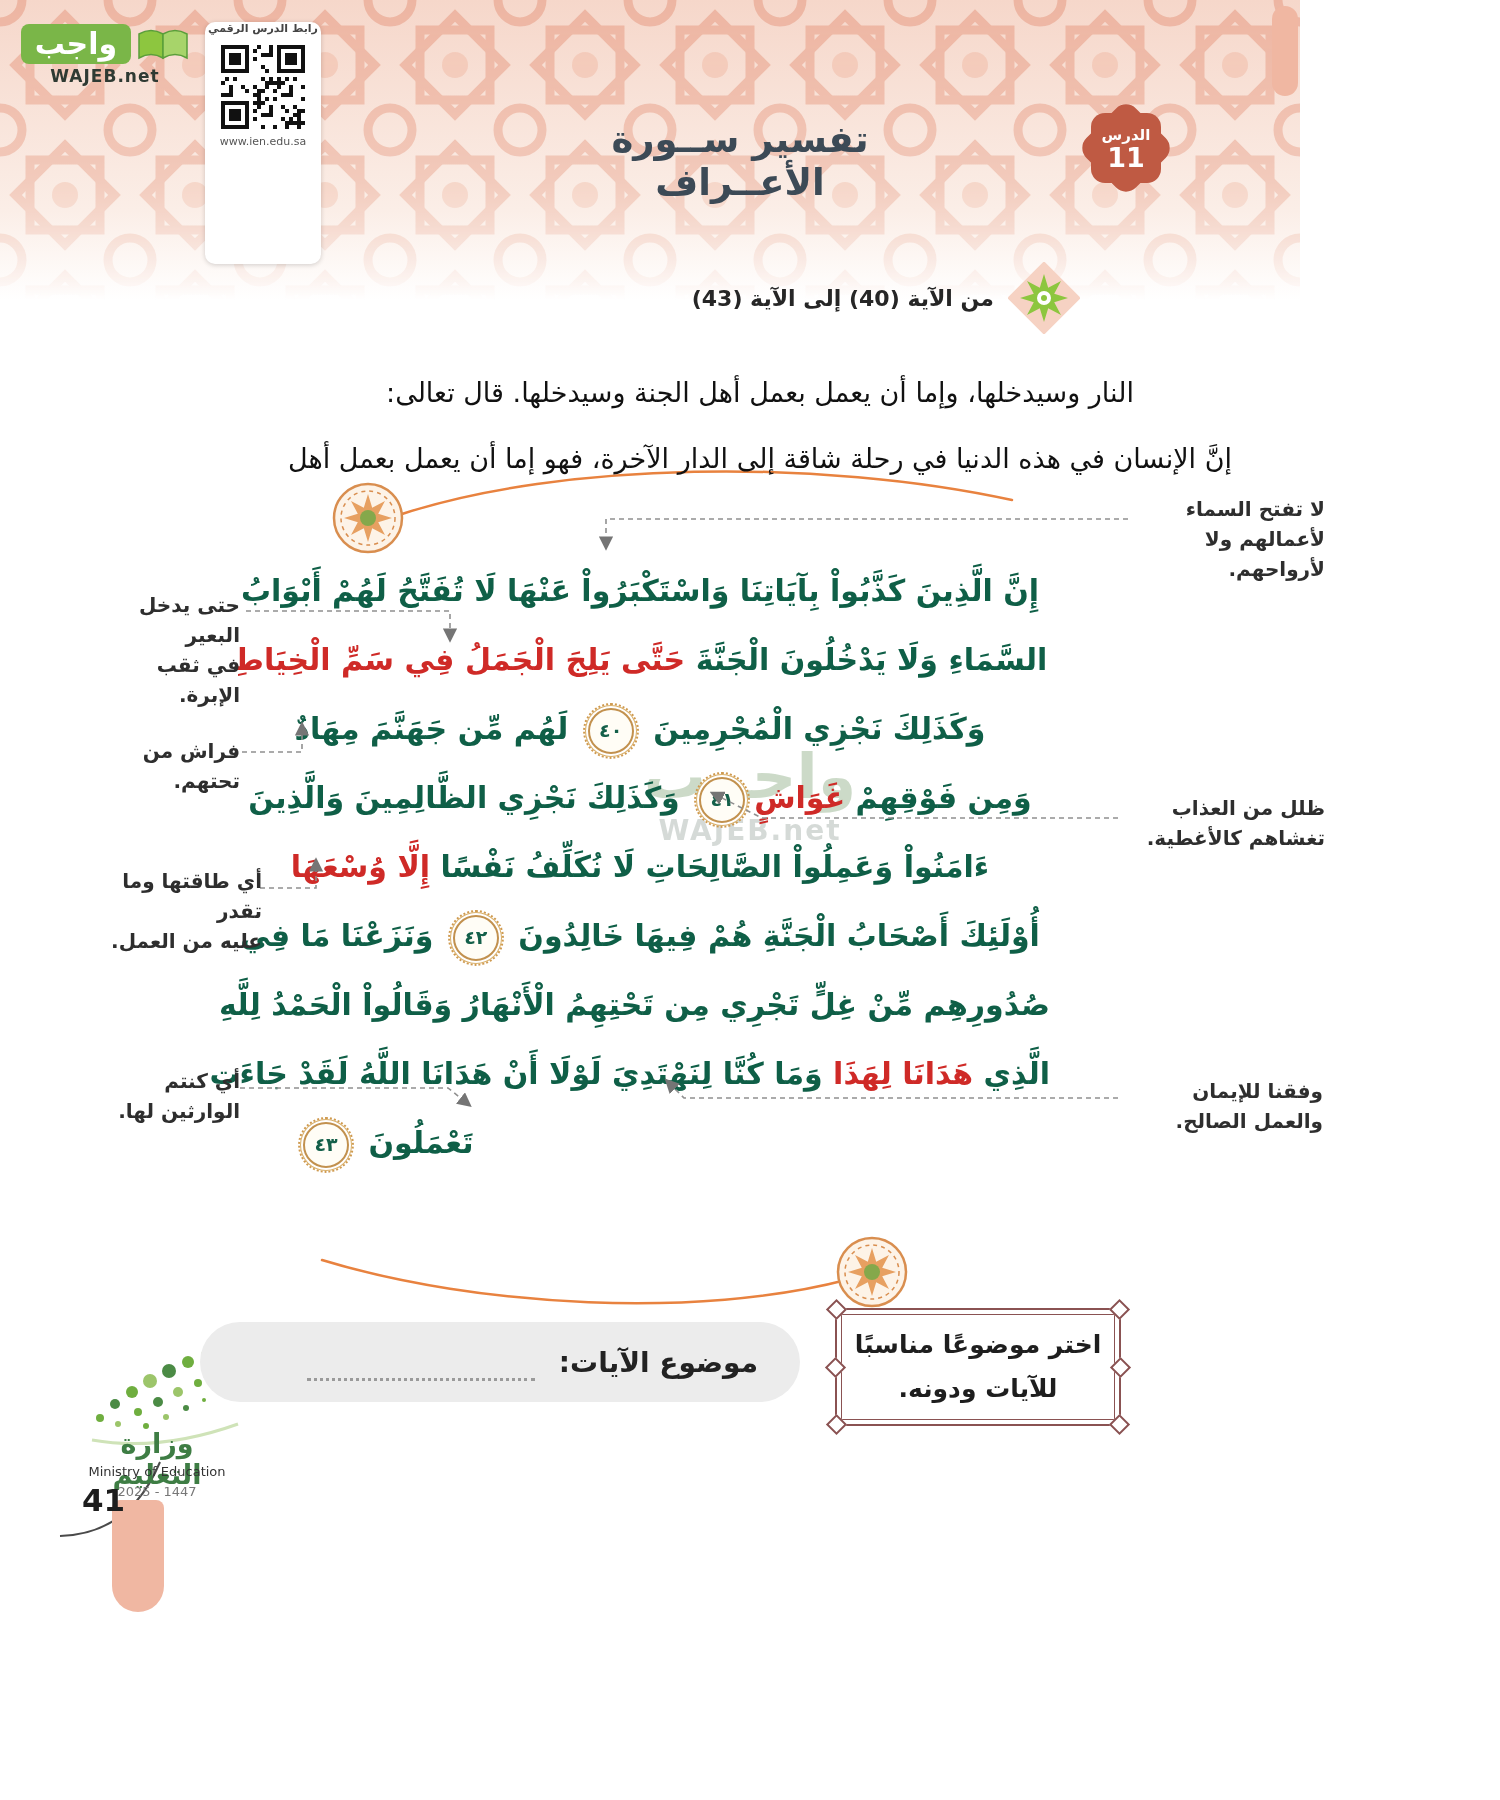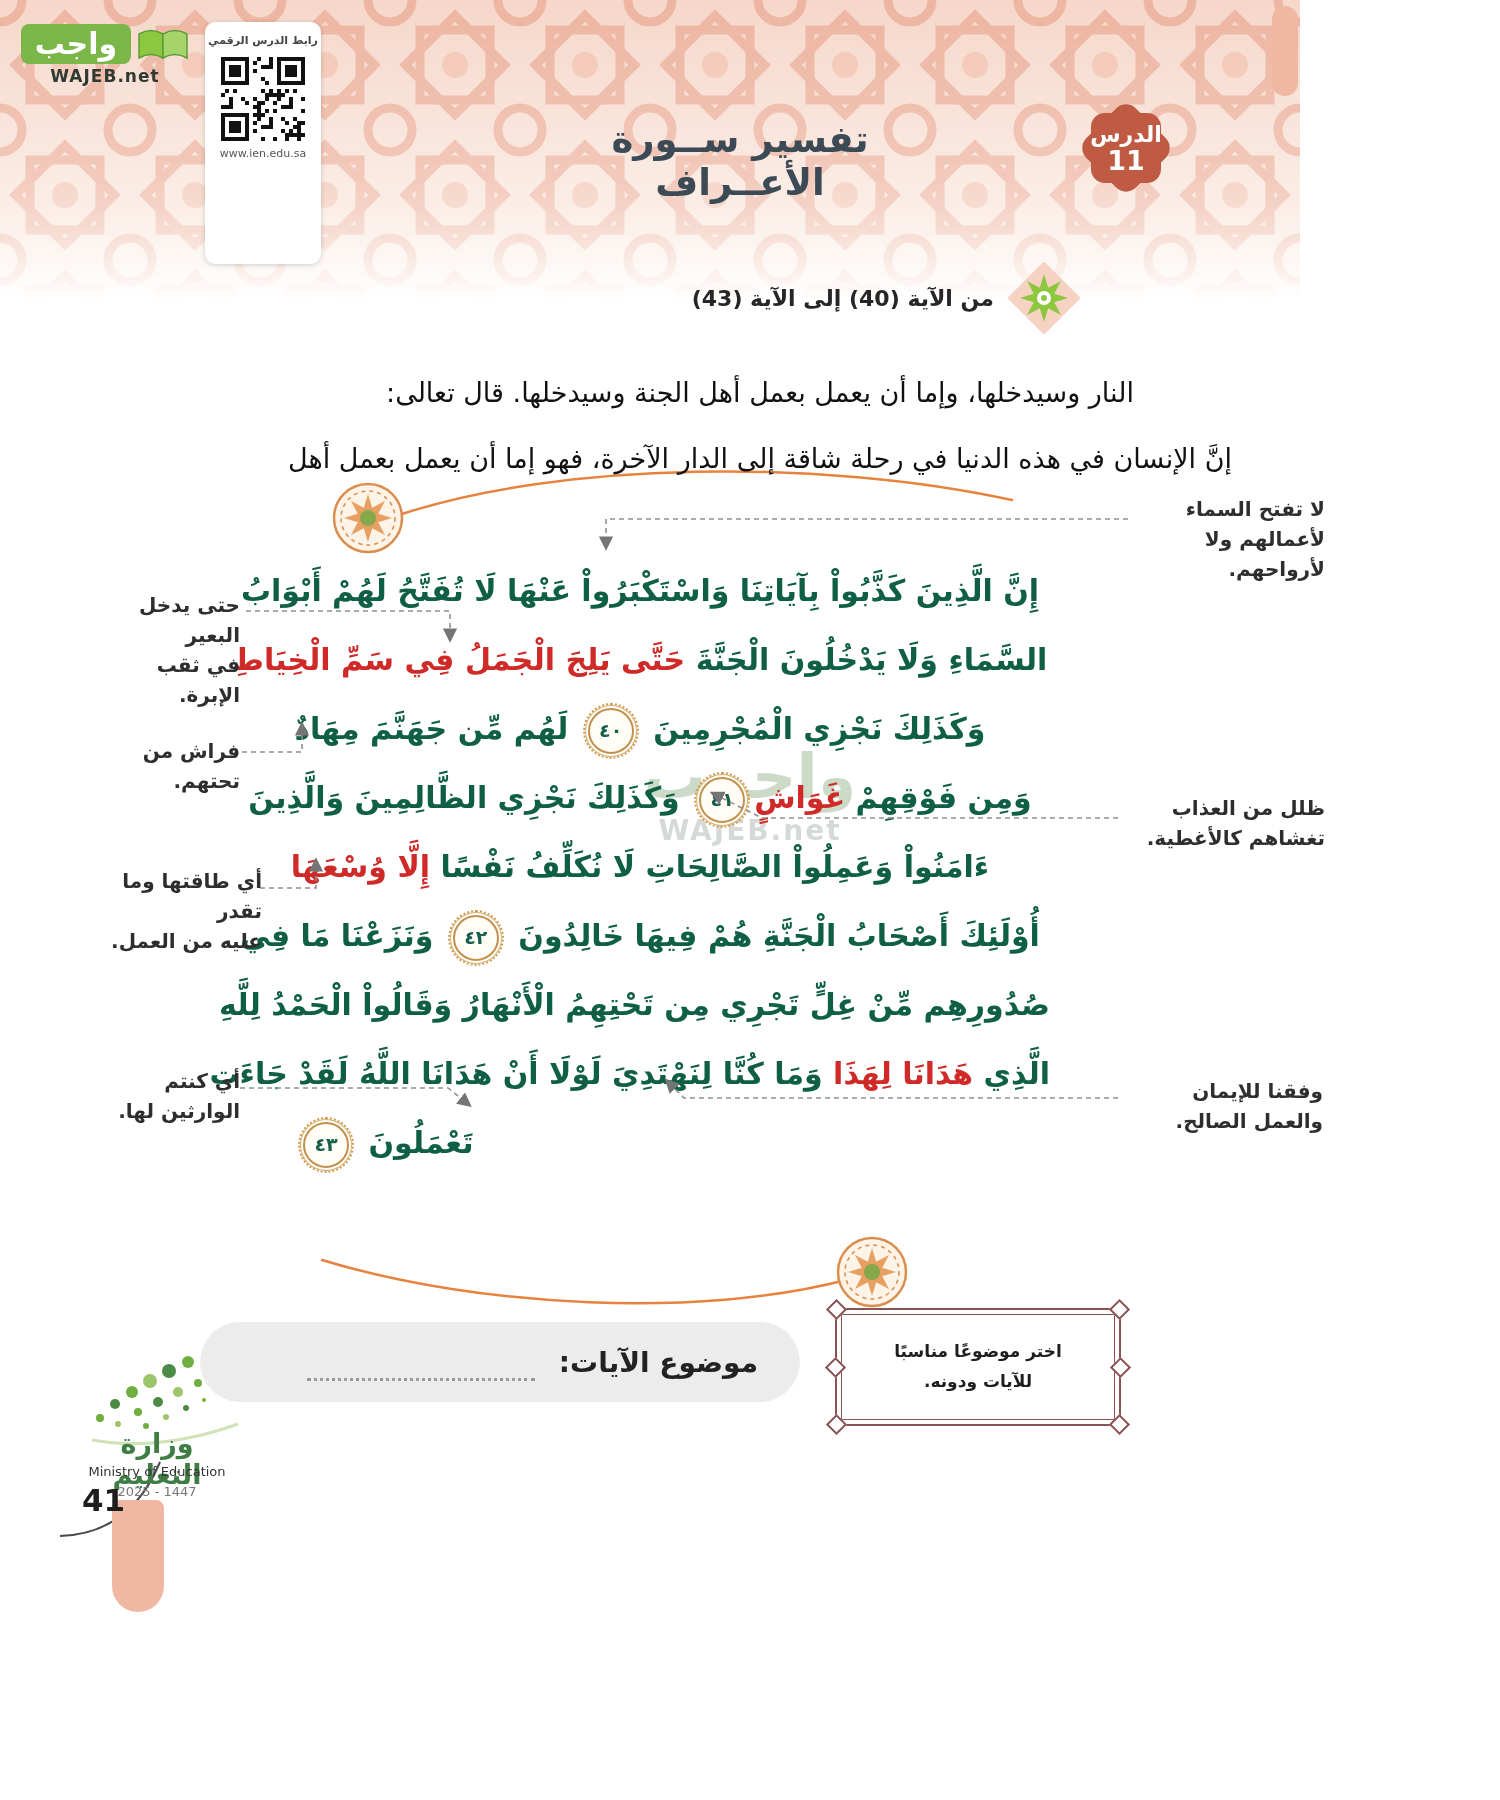--- a/index.html
+++ b/index.html
@@ -12,31 +12,31 @@
   
   .wajeb-logo{position:absolute;left:10px;top:8px;width:190px;z-index:6;text-align:center;margin-top:16px;}
   .wajeb-row{display:flex;align-items:center;justify-content:center;gap:6px;}
   .wajeb-pill{background:#7ab648;color:#fff;font-weight:bold;font-size:30px;
               padding:2px 14px;border-radius:8px;line-height:1.2;}
   .wajeb-net{font-size:17px;font-weight:bold;color:#2f3a33;letter-spacing:1px;margin-top:2px;}
 
   
   .qr-card{position:absolute;left:205px;top:22px;width:116px;height:242px;background:#fff;
            border-radius:10px;box-shadow:0 1px 5px rgba(0,0,0,.18);z-index:6;text-align:center;}
-  .qr-label{font-size:11px;font-weight:bold;color:#444;padding-top:12px;direction:rtl;}
+  .qr-label{font-size:11px;font-weight:bold;color:#444;direction:rtl;}
   .qr-svg{margin:10px auto 6px auto;display:block;}
   .qr-url{font-size:11px;color:#555;}
 
   
   .lesson-badge{position:absolute;left:1078px;top:100px;width:96px;height:96px;z-index:6;}
   .lesson-badge .sq{position:absolute;left:13px;top:13px;width:70px;height:70px;background:#bf5a43;border-radius:14px;}
   .lesson-badge .sq.r45{transform:rotate(45deg);}
   .lesson-badge .inner{position:absolute;inset:0;display:flex;flex-direction:column;align-items:center;
                        justify-content:center;color:#fff;z-index:1;}
-  .lesson-label{font-size:22px;font-weight:bold;direction:rtl;}
+  .lesson-label{font-size:15px;font-weight:bold;direction:rtl;}
   .lesson-number{font-size:27px;font-weight:bold;line-height:1;}
 
   
   .page-title{position:absolute;left:565px;top:118px;width:350px;text-align:center;direction:rtl;
               font-size:37px;font-weight:bold;color:#3c4a56;z-index:6;}
 
   
   .section-heading-wrap{position:absolute;left:600px;top:258px;width:480px;height:80px;z-index:6;
                         display:flex;align-items:center;direction:rtl;gap:14px;}
   .section-heading{font-size:22px;font-weight:bold;color:#262626;direction:rtl;}
@@ -80,21 +80,21 @@
   .topic-box{position:absolute;left:200px;top:1322px;width:600px;height:80px;background:#ececec;
              border-radius:40px;display:flex;align-items:center;direction:rtl;padding:0 42px;
              box-sizing:border-box;gap:24px;z-index:6;}
   .topic-label{font-size:28px;font-weight:bold;color:#222;}
   .topic-line{width:228px;border-bottom:3px dotted #9a9a9a;height:34px;}
 
   
   .choose-box{position:absolute;left:835px;top:1308px;width:282px;height:114px;background:#fff;
               border:2px solid #8a5252;z-index:6;display:flex;align-items:center;justify-content:center;}
   .choose-box::after{content:"";position:absolute;inset:4px;border:1px solid #8a5252;pointer-events:none;}
-  .choose-text{direction:rtl;text-align:center;font-size:17px;font-weight:bold;color:#1e1e1e;
+  .choose-text{direction:rtl;text-align:center;font-size:25px;font-weight:bold;color:#1e1e1e;
                line-height:1.75;white-space:pre-line;}
   .diamond{position:absolute;width:11px;height:11px;background:#fff;border:2px solid #8a5252;
            transform:rotate(45deg);z-index:2;}
   .d-tl{left:-8px;top:-8px;} .d-tr{right:-8px;top:-8px;}
   .d-bl{left:-8px;bottom:-8px;} .d-br{right:-8px;bottom:-8px;}
   .d-ml{left:-9px;top:50%;margin-top:-7px;} .d-mr{right:-9px;top:50%;margin-top:-7px;}
 
   
   .ministry-ar{position:absolute;left:72px;top:1428px;width:170px;text-align:center;direction:rtl;
                font-size:27px;font-weight:bold;color:#3e7d44;z-index:6;}

